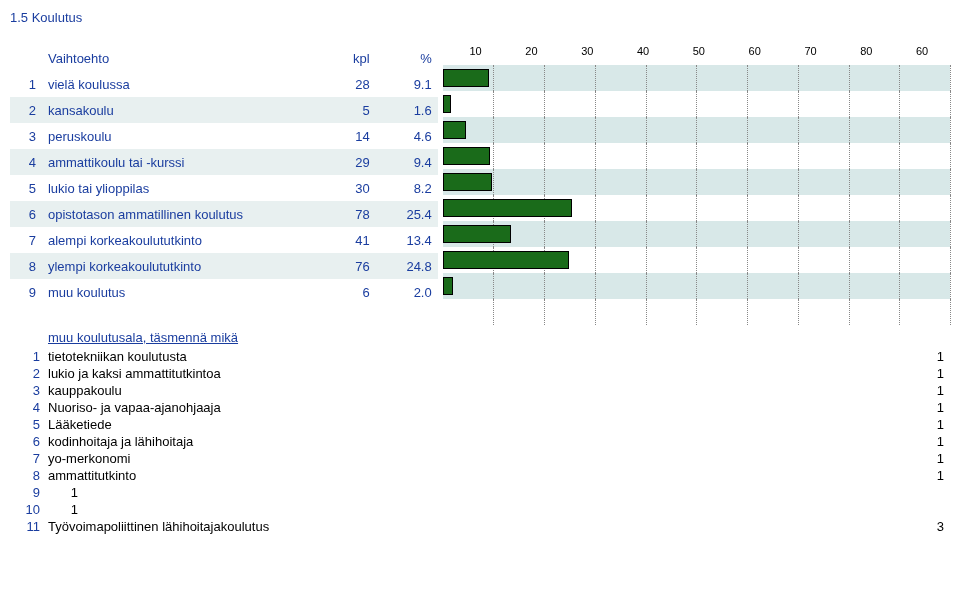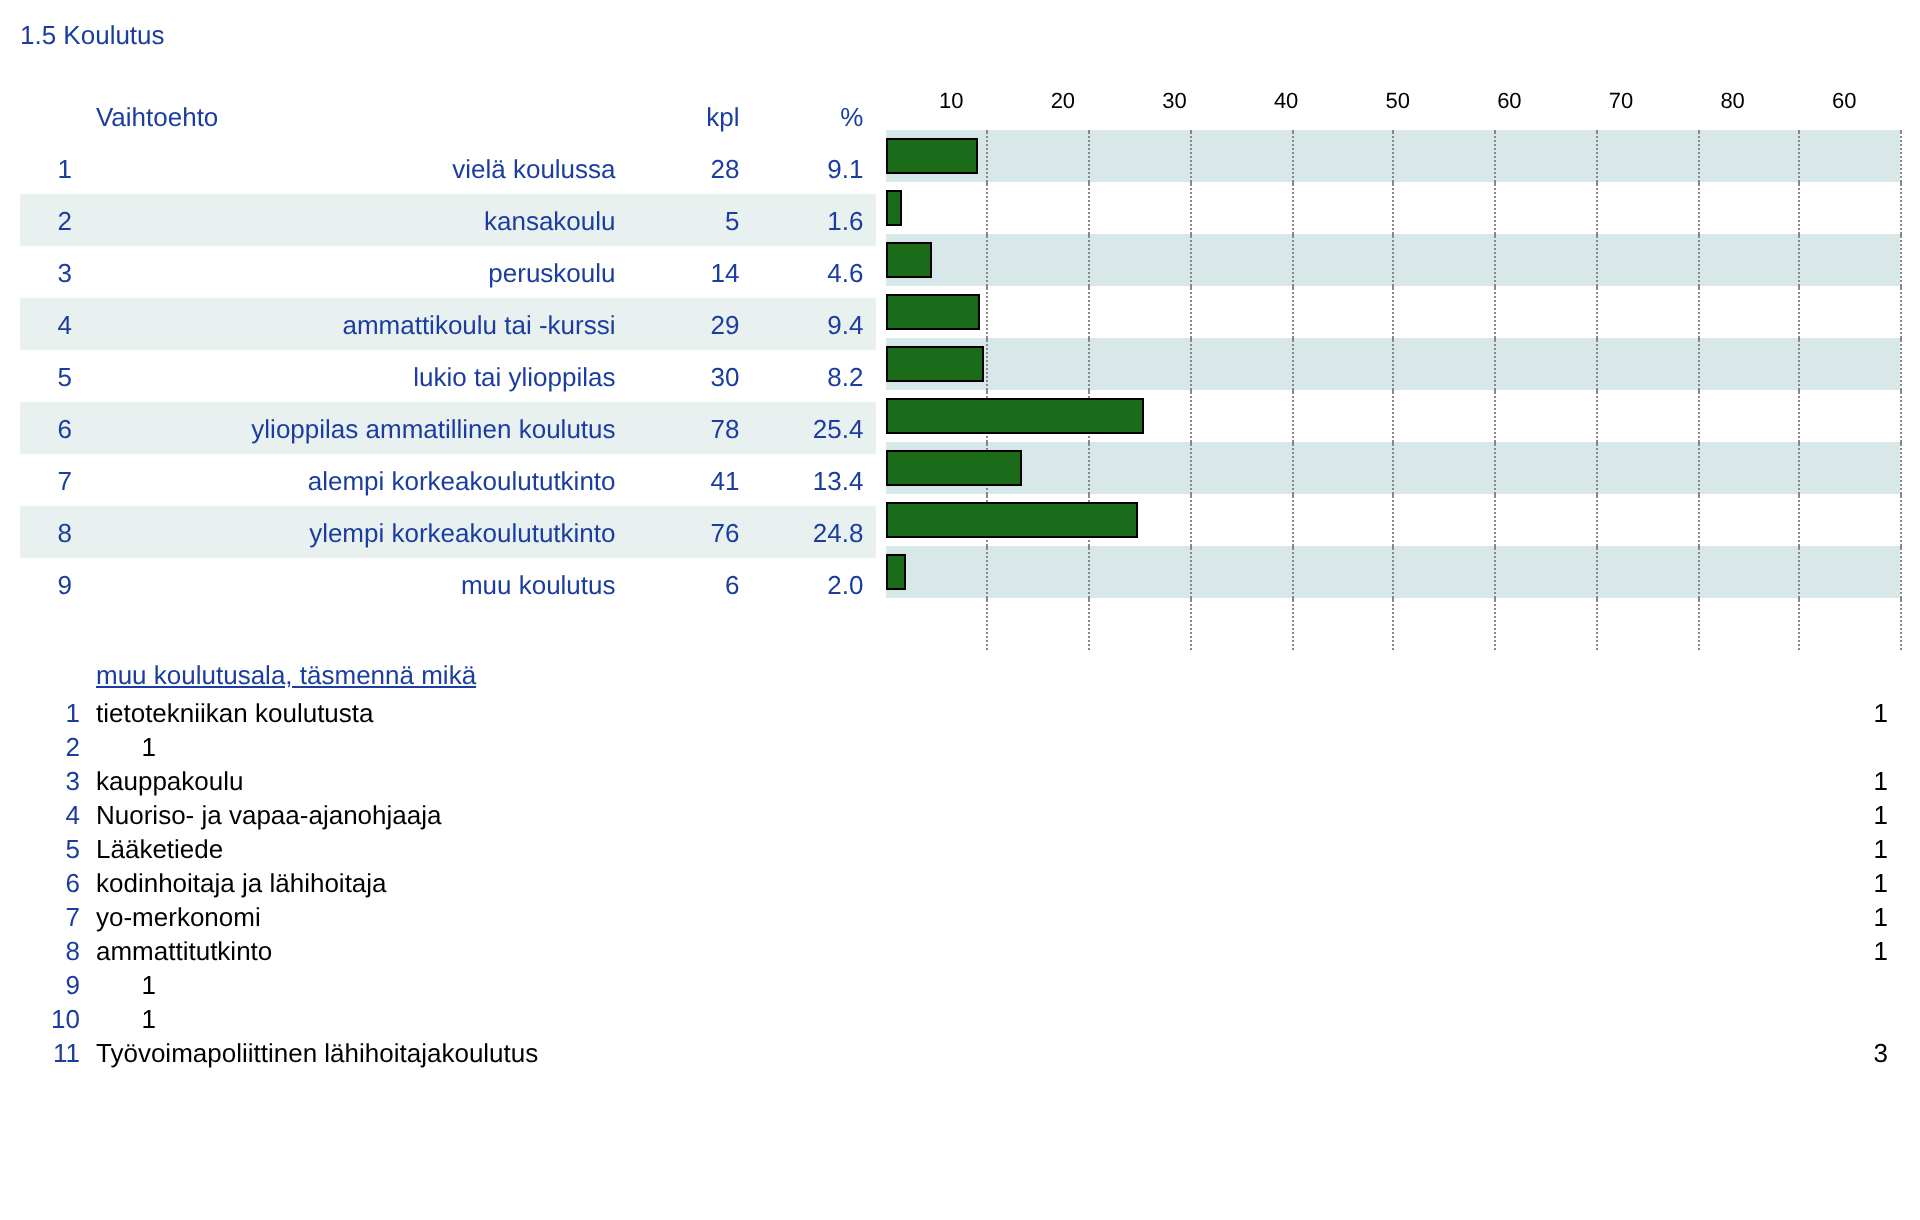--- a/index.html
+++ b/index.html
@@ -34,21 +34,20 @@
     font-weight: normal;
     padding: 4px 6px;
     text-align: left;
     height: 18px;
   }
   th.num { text-align: right; }
   td {
     padding: 4px 6px;
     height: 18px;
     vertical-align: middle;
-    text-align: right;
   }
   td.idx, td.num { text-align: right; }
   td.idx { width: 20px; }
   td.label { width: 260px; }
   td.kplCol { width: 50px; text-align: right; }
   td.pctCol { width: 50px; text-align: right; }
   tr.striped:nth-child(even) td { background: #e8f0f0; }
   .dark td { color: #000; }
   .axis-row {
     display: flex;
@@ -158,21 +157,21 @@
             <td class="pctCol">9.4</td>
           </tr>
           <tr class="striped">
             <td class="idx">5</td>
             <td class="label">lukio tai ylioppilas</td>
             <td class="kplCol">30</td>
             <td class="pctCol">8.2</td>
           </tr>
           <tr class="striped">
             <td class="idx">6</td>
-            <td class="label">ylioppilas ammatillinen koulutus</td>
+            <td class="label">opistotason ammatillinen koulutus</td>
             <td class="kplCol">78</td>
             <td class="pctCol">25.4</td>
           </tr>
           <tr class="striped">
             <td class="idx">7</td>
             <td class="label">alempi korkeakoulututkinto</td>
             <td class="kplCol">41</td>
             <td class="pctCol">13.4</td>
           </tr>
           <tr class="striped">
@@ -361,20 +360,21 @@
 <div class="list2">
   <div class="list2-header">muu koulutusala, täsmennä mikä</div>
   <div id="list2-body">
       <div class="list2-row">
         <div class="n">1</div>
         <div class="t">tietotekniikan koulutusta</div>
         <div class="v">1</div>
       </div>
       <div class="list2-row">
         <div class="n">2</div>
+        <div class="t">lukio ja kaksi ammattitutkintoa</div>
         <div class="v">1</div>
       </div>
       <div class="list2-row">
         <div class="n">3</div>
         <div class="t">kauppakoulu</div>
         <div class="v">1</div>
       </div>
       <div class="list2-row">
         <div class="n">4</div>
         <div class="t">Nuoriso- ja vapaa-ajanohjaaja</div>

